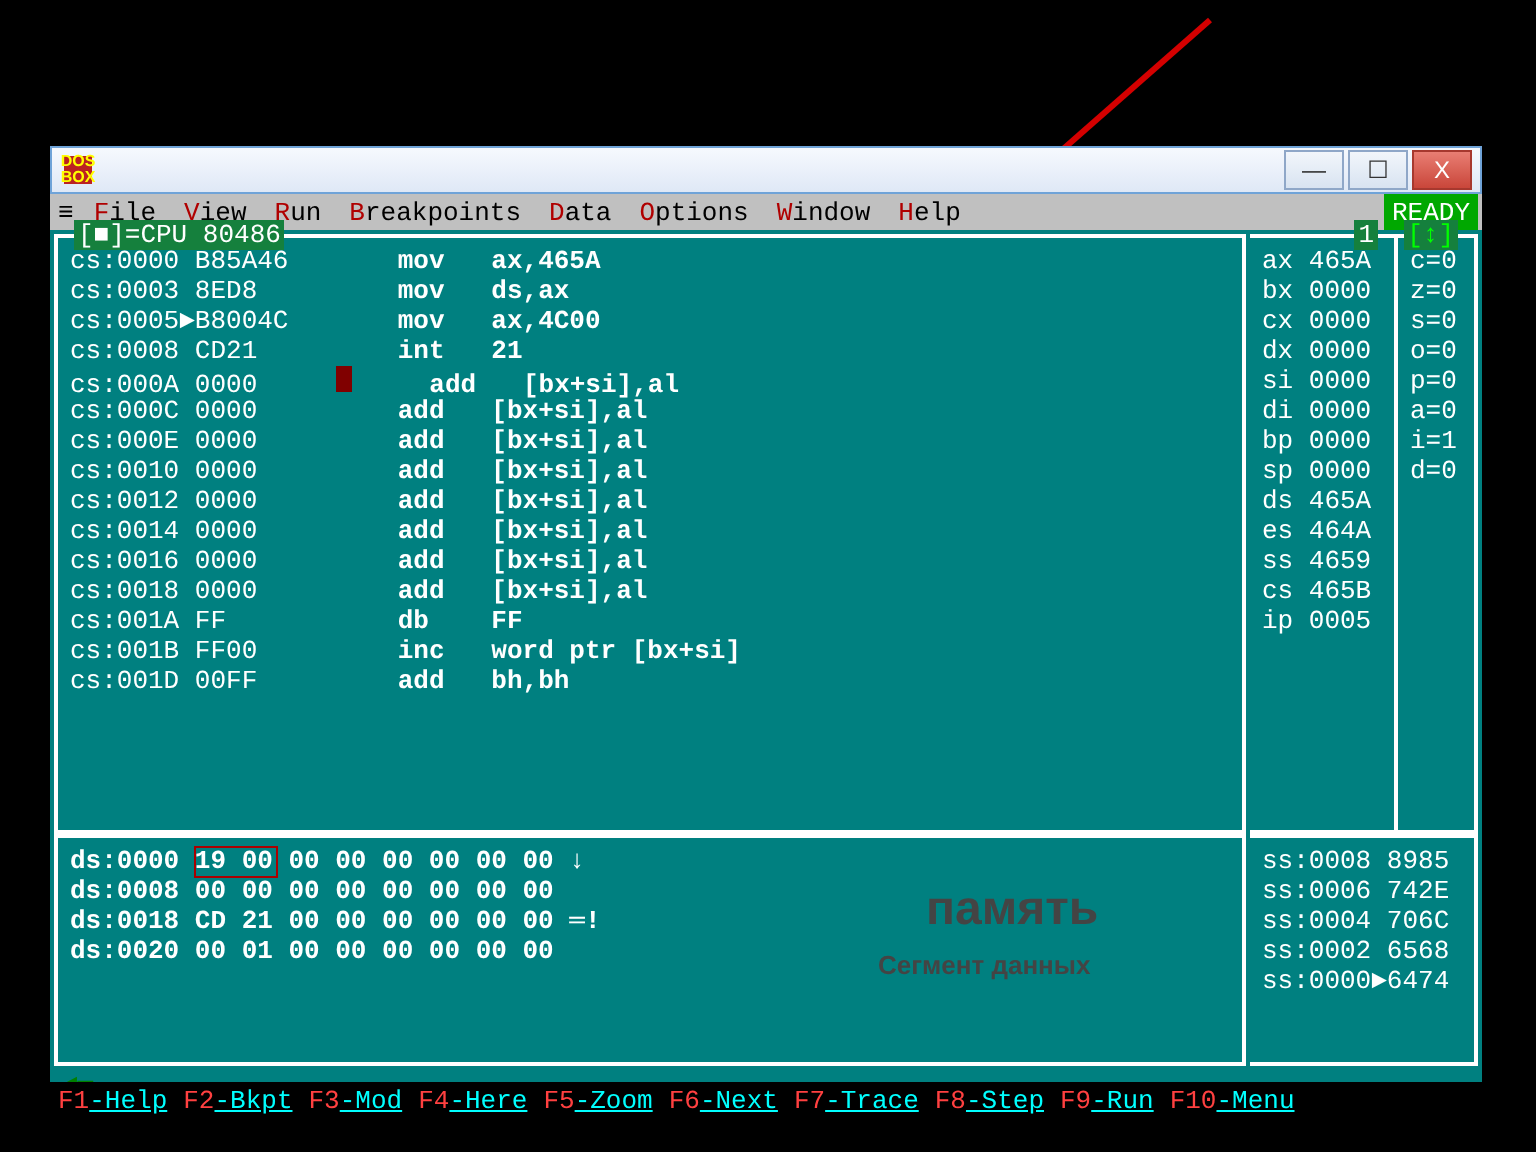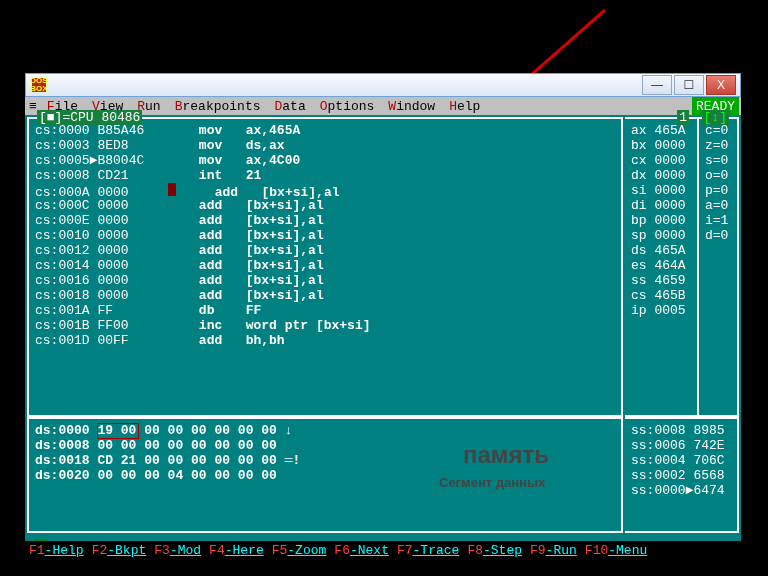--- a/index.html
+++ b/index.html
@@ -179,21 +179,21 @@
       <div class="titlebox r">1</div>
       <div class="rows" id="regs"><div class="row">ax 465A</div><div class="row">bx 0000</div><div class="row">cx 0000</div><div class="row">dx 0000</div><div class="row">si 0000</div><div class="row">di 0000</div><div class="row">bp 0000</div><div class="row">sp 0000</div><div class="row">ds 465A</div><div class="row">es 464A</div><div class="row">ss 4659</div><div class="row">cs 465B</div><div class="row">ip 0005</div></div>
     </div>
 
     <div class="pane flagpane">
       <div class="titlebox r" style="color:#00ff00">[↕]</div>
       <div class="rows" id="flags"><div class="row">c=0</div><div class="row">z=0</div><div class="row">s=0</div><div class="row">o=0</div><div class="row">p=0</div><div class="row">a=0</div><div class="row">i=1</div><div class="row">d=0</div></div>
     </div>
 
     <div class="pane dumppane">
-      <div class="rows" id="dump"><div class="row">ds:0000 19 00 00 00 00 00 00 00 ↓</div><div class="row">ds:0008 00 00 00 00 00 00 00 00 </div><div class="row">ds:0018 CD 21 00 00 00 00 00 00 ═!</div><div class="row">ds:0020 00 00 00 04 00 00 00 00 </div></div>
+      <div class="rows" id="dump"><div class="row">ds:0000 19 00 00 00 00 00 00 00 ↓</div><div class="row">ds:0008 00 00 00 00 00 00 00 00 </div><div class="row">ds:0018 CD 21 00 00 00 00 00 00 ═!</div><div class="row">ds:0020 00 01 00 00 00 00 00 00 </div></div>
       <span class="dump-marker" style="left:68px; top:4px;"></span>
       <div class="annot big" style="left:434px; top:28px;">память</div>
       <div class="annot small" style="left:410px; top:56px;">Сегмент данных</div>
     </div>
 
     <div class="pane stackpane">
       <div class="rows" id="stack"><div class="row">ss:0008 8985</div><div class="row">ss:0006 742E</div><div class="row">ss:0004 706C</div><div class="row">ss:0002 6568</div><div class="row">ss:0000►6474</div></div>
     </div>
 
     <div style="position:absolute; left:6px; top:438px;" class="scroll-ind">◄═</div>

